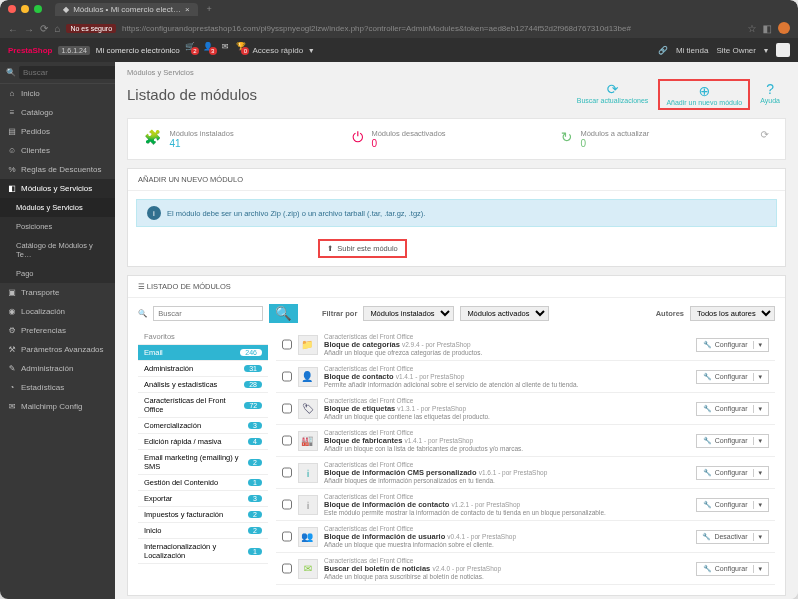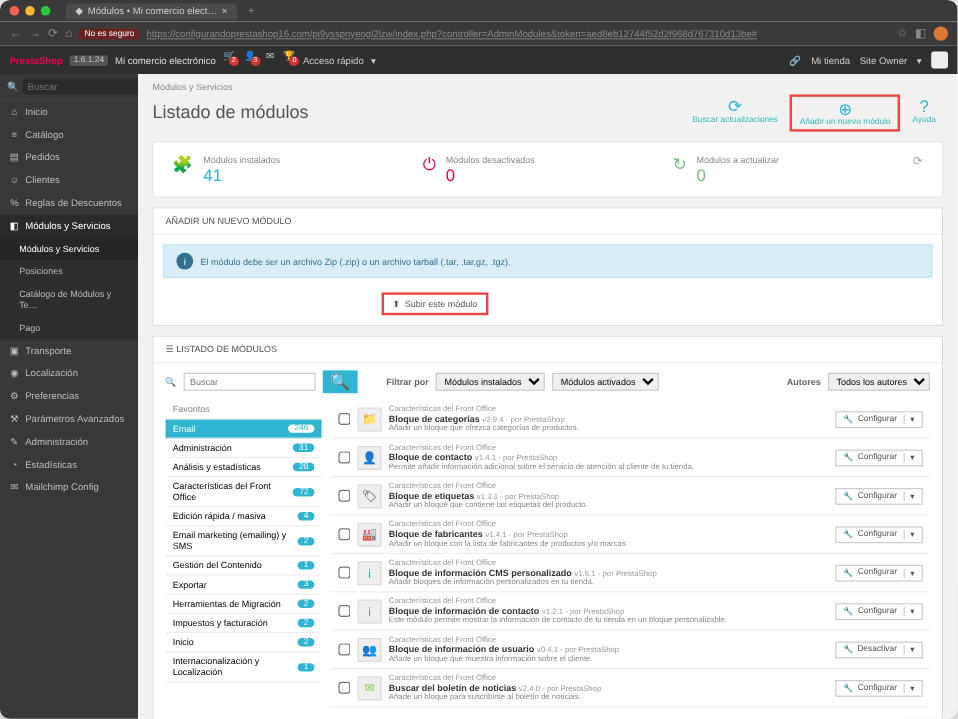--- a/index.html
+++ b/index.html
@@ -8,21 +8,21 @@
 .macbar { height: 18px; background: #3a3a3a; display: flex; align-items: center; padding: 0 8px; gap: 5px; border-radius: 8px 8px 0 0; }
 .macbar .dot { width: 8px; height: 8px; border-radius: 50%; }
 .macbar .red { background: #ff5f57; }
 .macbar .yel { background: #febc2e; }
 .macbar .grn { background: #28c840; }
 .macbar .tab { margin-left: 8px; background: #4a4a4a; color: #ccc; padding: 2px 8px; border-radius: 4px 4px 0 0; font-size: 8px; display: flex; align-items: center; gap: 4px; }
 
 .addrbar { height: 20px; background: #3a3a3a; display: flex; align-items: center; padding: 0 8px; gap: 6px; color: #aaa; font-size: 8px; }
 .addrbar .nav-icon { color: #888; font-size: 10px; cursor: pointer; }
 .addrbar .insecure { background: #6b2222; color: #fff; padding: 1px 4px; border-radius: 2px; font-size: 7px; }
-.addrbar .url { flex: 1; color: #888; overflow: hidden; white-space: nowrap; text-decoration: underline; }
+.addrbar .url { flex: 1; color: #888; overflow: hidden; white-space: nowrap; }
 .addrbar .avatar { width: 12px; height: 12px; border-radius: 50%; background: #d73; }
 
 .topbar { height: 24px; background: #2f2f2f; display: flex; align-items: center; padding: 0 8px; color: #ccc; font-size: 8px; gap: 6px; }
 .topbar .logo { font-weight: bold; color: #fff; }
 .topbar .logo span { color: #e05; }
 .topbar .ver { background: #555; padding: 1px 3px; border-radius: 2px; font-size: 7px; }
 .topbar .store { color: #ddd; }
 .topbar .icons { display: flex; gap: 8px; }
 .topbar .icons span { position: relative; }
 .topbar .badge { position: absolute; top: -4px; right: -5px; background: #d33; color: #fff; border-radius: 50%; width: 8px; height: 8px; font-size: 6px; display: flex; align-items: center; justify-content: center; }
@@ -49,21 +49,21 @@
 .header .action .icn { font-size: 14px; display: block; }
 .header .action.highlight { border: 2px solid #e44; }
 
 .stats { background: #fff; margin: 0 12px 8px; padding: 10px 16px; display: flex; border: 1px solid #e5e5e5; }
 .stat { flex: 1; display: flex; gap: 8px; align-items: flex-start; }
 .stat .sicn { font-size: 14px; }
 .stat .sicn.blue { color: #2fb5d2; }
 .stat .sicn.red { color: #e05; }
 .stat .sicn.grn { color: #72c279; }
 .stat .slbl { font-size: 7.5px; color: #888; }
-.stat .sval { font-size: 14px; }
+.stat .sval { font-size: 10px; }
 .stat .sval.blue { color: #2fb5d2; }
 .stat .sval.red { color: #e05; }
 .stat .sval.grn { color: #72c279; }
 .stat .refresh { margin-left: auto; color: #aaa; font-size: 10px; }
 
 .panel { margin: 0 12px 8px; border: 1px solid #e0e0e0; background: #fff; }
 .panel-hd { padding: 6px 10px; font-size: 7.5px; color: #555; text-transform: uppercase; border-bottom: 1px solid #eee; }
 
 .alert { background: #d9edf7; border: 1px solid #bce8f1; color: #31708f; padding: 6px 10px; margin: 8px; font-size: 7.5px; display: flex; align-items: center; gap: 6px; }
 .alert .ainfo { width: 14px; height: 14px; border-radius: 50%; background: #31708f; color: #fff; display: flex; align-items: center; justify-content: center; font-size: 8px; }
@@ -314,40 +314,40 @@
               </div>
               <div class="crow">
                 <span>Análisis y estadísticas</span>
                 <span class="cbadge">28</span>
               </div>
               <div class="crow">
                 <span>Características del Front Office</span>
                 <span class="cbadge">72</span>
               </div>
               <div class="crow">
+                <span>Comercialización</span>
+                <span class="cbadge">3</span>
+              </div>
+              <div class="crow">
                 <span>Edición rápida / masiva</span>
                 <span class="cbadge">4</span>
               </div>
               <div class="crow">
                 <span>Email marketing (emailing) y SMS</span>
                 <span class="cbadge">2</span>
               </div>
               <div class="crow">
                 <span>Gestión del Contenido</span>
                 <span class="cbadge">1</span>
               </div>
               <div class="crow">
                 <span>Exportar</span>
                 <span class="cbadge">3</span>
               </div>
               <div class="crow">
-                <span>Herramientas de Migración</span>
-                <span class="cbadge">2</span>
-              </div>
-              <div class="crow">
                 <span>Impuestos y facturación</span>
                 <span class="cbadge">2</span>
               </div>
               <div class="crow">
                 <span>Inicio</span>
                 <span class="cbadge">2</span>
               </div>
               <div class="crow">
                 <span>Internacionalización y Localización</span>
                 <span class="cbadge">1</span>

